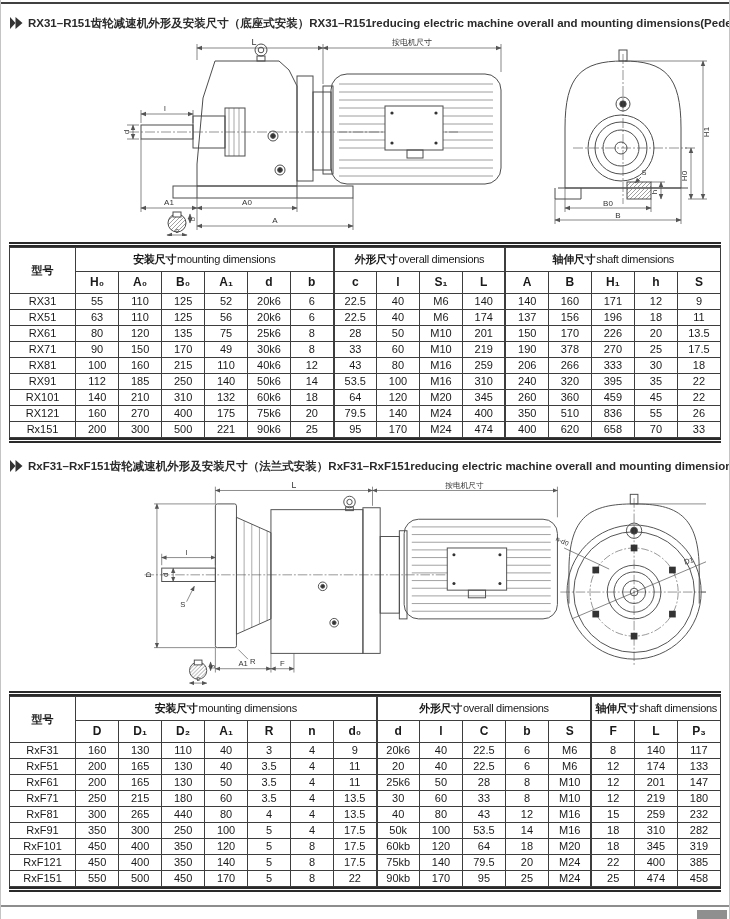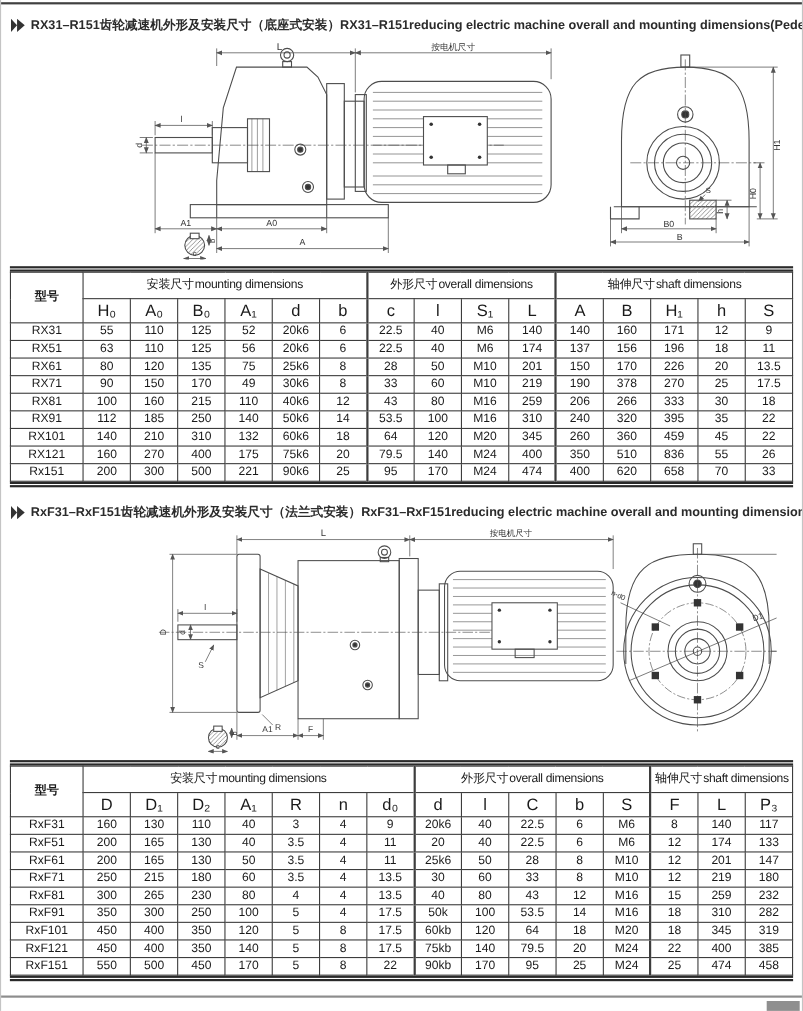--- a/index.html
+++ b/index.html
@@ -30,23 +30,23 @@
     border-top:5px double #2a2a2a;border-bottom:5px double #2a2a2a;
   }
   table.dims{width:100%;border-collapse:collapse;table-layout:fixed;font-size:11px;}
   table.dims th,table.dims td{
     border:1px solid #3d3d3d;text-align:center;padding:0;
     white-space:nowrap;overflow:hidden;
   }
   table.dims td{height:15px;line-height:15px;}
   tr.grp-row th{height:23px;line-height:23px;font-size:11px;}
   th.model-h{font-size:12px;font-weight:700;}
-  th.grp .zh{font-weight:400;letter-spacing:-0.3px;}
+  th.grp .zh{font-weight:700;letter-spacing:-0.3px;}
   th.grp .en{font-weight:400;margin-left:1px;letter-spacing:-0.3px;}
-  tr.sub-row th{height:21px;line-height:21px;font-weight:400;font-size:15px;}
+  tr.sub-row th{height:21px;line-height:21px;font-weight:700;font-size:12px;}
   td.model{font-weight:400;margin-top:35px;}
   .gs{border-left-width:2px !important;}
 </style>
 </head>
 <body>
 
 <div class="page">
   <div class="frame-top"></div>
 
   <div class="section-title">
@@ -620,21 +620,21 @@
             <td>8</td>
             <td>M10</td>
             <td class="gs">12</td>
             <td>219</td>
             <td>180</td>
           </tr>
           <tr>
             <td class="model">RxF81</td>
             <td>300</td>
             <td>265</td>
-            <td>230</td>
+            <td>440</td>
             <td>80</td>
             <td>4</td>
             <td>4</td>
             <td>13.5</td>
             <td class="gs">40</td>
             <td>80</td>
             <td>43</td>
             <td>12</td>
             <td>M16</td>
             <td class="gs">15</td>

